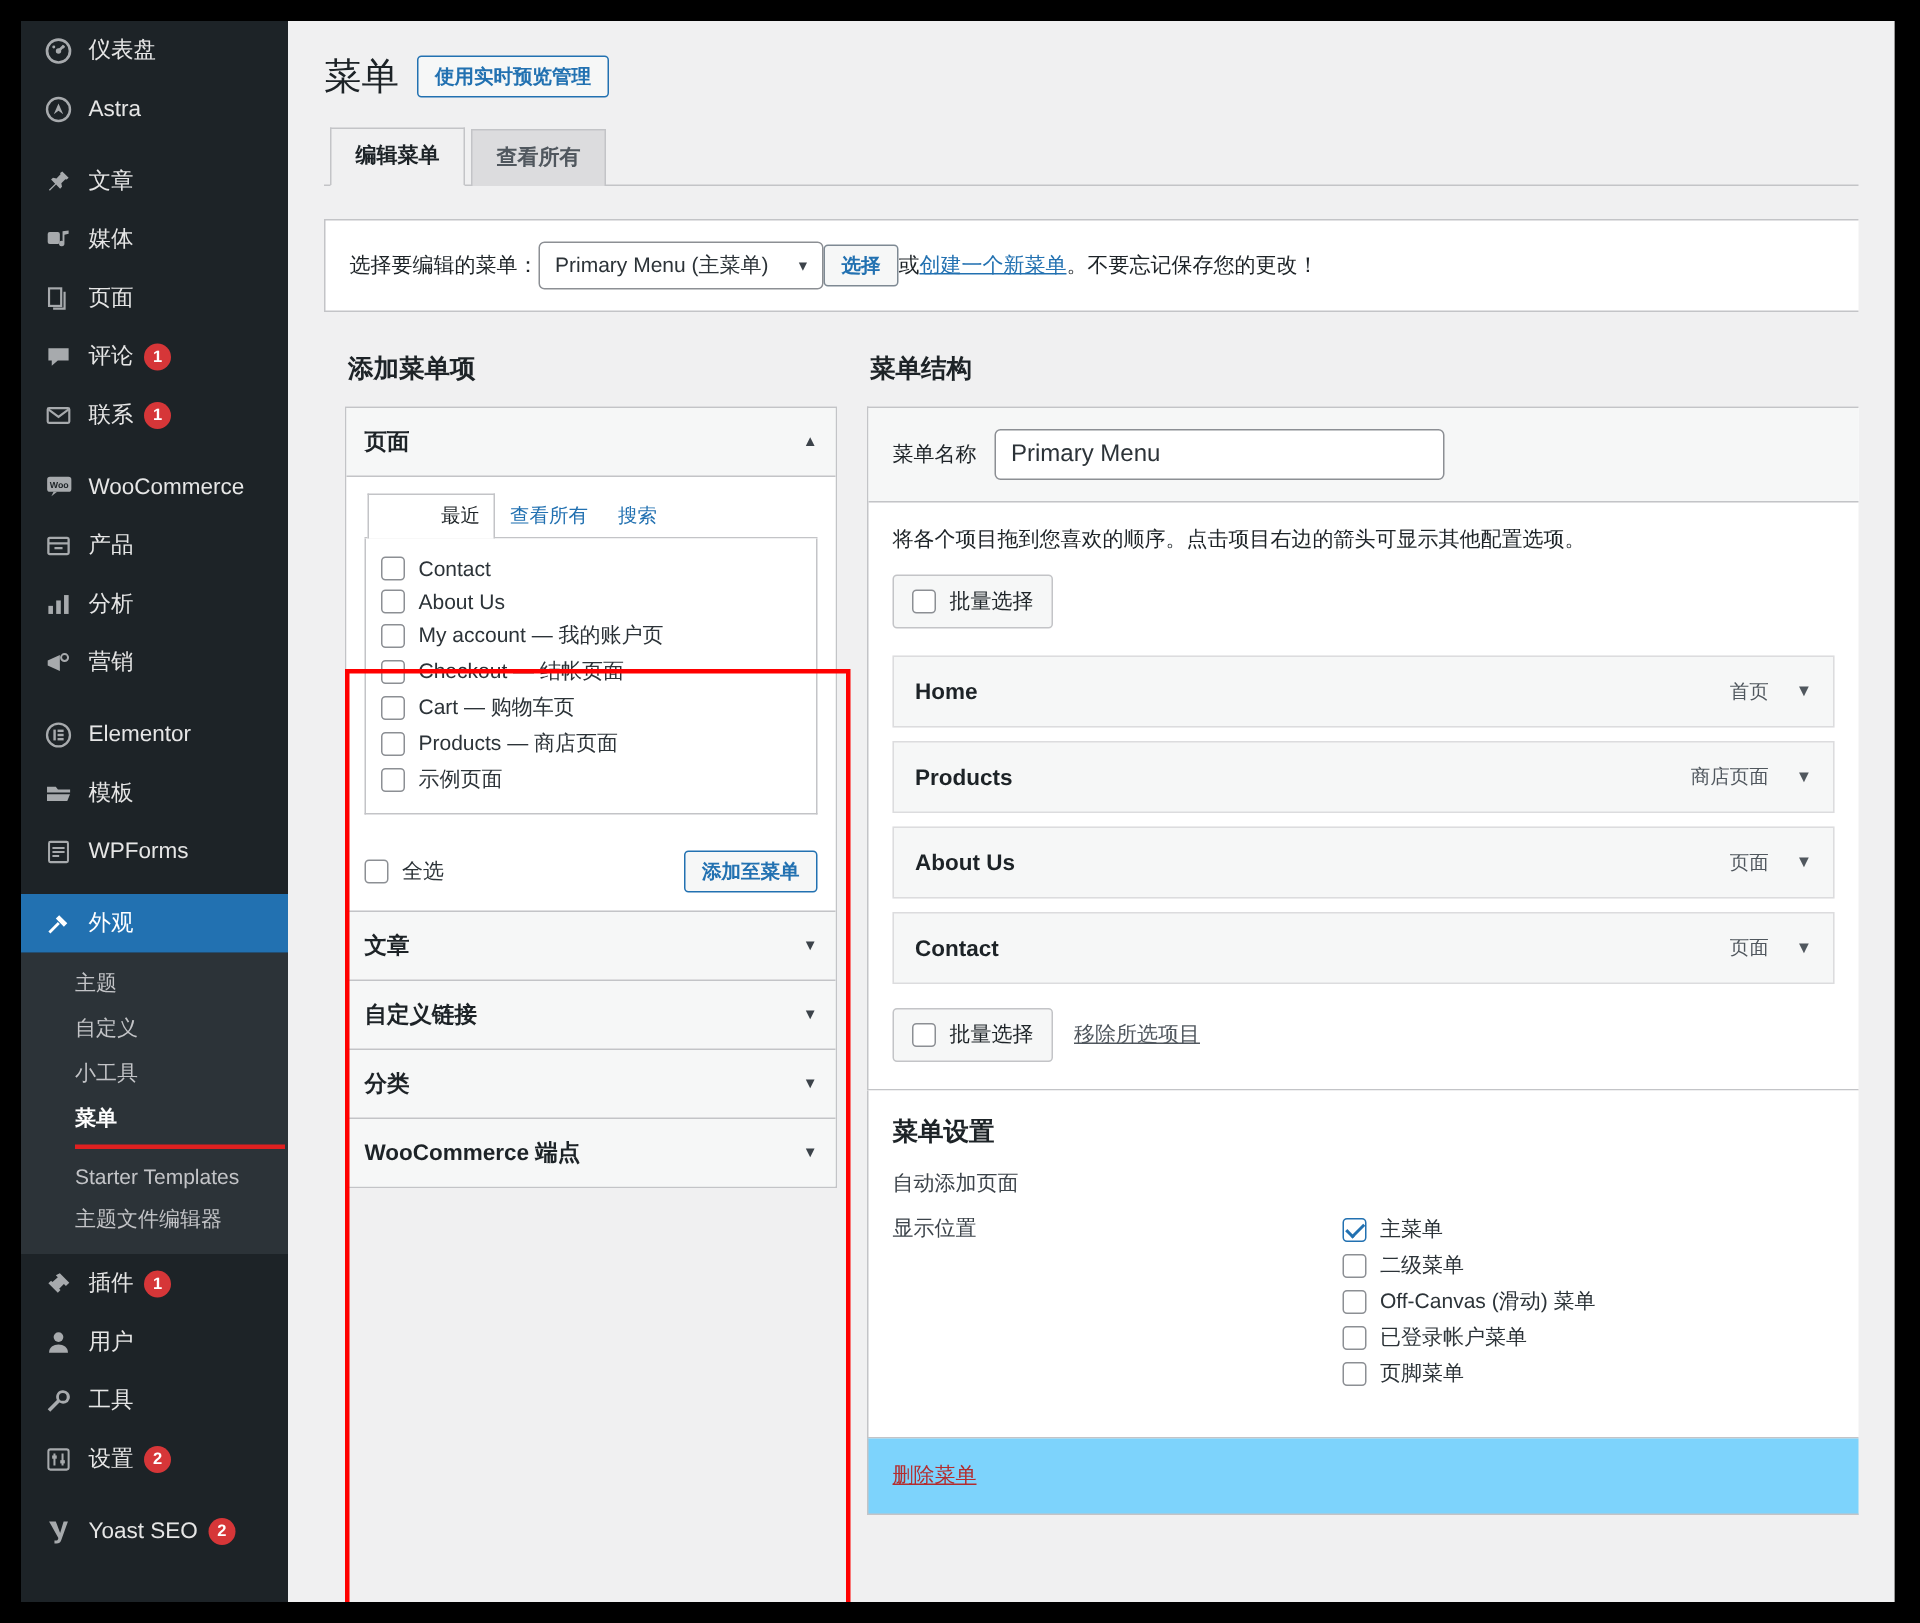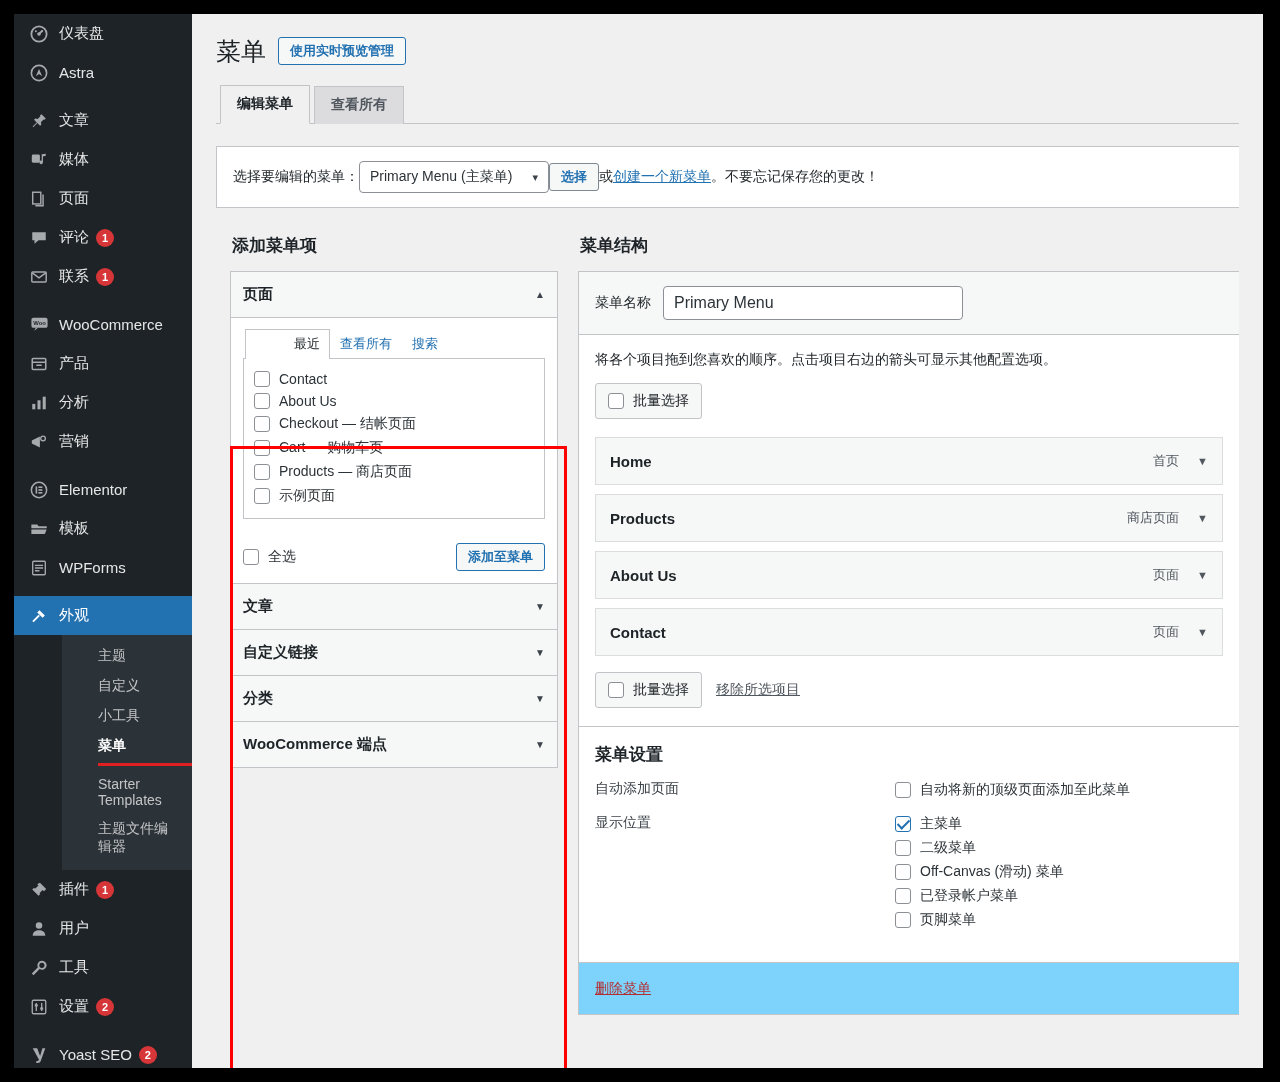--- a/index.html
+++ b/index.html
@@ -53,21 +53,21 @@
     border: 8px solid transparent; border-right-color: #f0f0f1;
   }
   .menu-sep { height: 9px; }
   .badge {
     display: inline-flex; align-items: center; justify-content: center;
     min-width: 18px; height: 18px; padding: 0 5px;
     background: #d63638; color: #fff;
     border-radius: 9px; font-size: 11px; font-weight: 600;
     margin-left: 7px;
   }
-  .submenu { background: #2c3338; padding: 6px 0 8px 0; margin-left: 48px; }
+  .submenu { background: #2c3338; padding: 6px 0 8px 0; }
   .submenu .sub-row {
     padding: 6px 12px 6px 36px;
     font-size: 14px; color: #c3c4c7; cursor: pointer;
     position: relative;
   }
   .submenu .sub-row.active { color: #fff; font-weight: 700; }
   .sub-underline {
     height: 3px; background: #e02020;
     margin: 2px 12px 4px 36px; width: 140px;
   }
@@ -510,20 +510,24 @@
                 <div class="ltab">搜索</div>
               </div>
               <div class="listbox">
                 <label class="chkline">
                   <span class="cbox"></span>
                   <span>Contact</span>
                 </label>
                 <label class="chkline">
                   <span class="cbox"></span>
                   <span>About Us</span>
+                </label>
+                <label class="chkline">
+                  <span class="cbox"></span>
+                  <span>My account — 我的账户页</span>
                 </label>
                 <label class="chkline">
                   <span class="cbox"></span>
                   <span>Checkout — 结帐页面</span>
                 </label>
                 <label class="chkline">
                   <span class="cbox"></span>
                   <span>Cart — 购物车页</span>
                 </label>
                 <label class="chkline">
@@ -621,26 +625,20 @@
                 <span class="del-link">移除所选项目</span>
               </div>
             </div>
           </div>
 
           <div class="settings-box">
             <div class="settings-title">菜单设置</div>
 
             <div class="set-row">
               <div class="set-label">自动添加页面</div>
-              <div class="set-opts">
-                <label class="set-opt">
-                  <span class="cbox"></span>
-                  <span>自动将新的顶级页面添加至此菜单</span>
-                </label>
-              </div>
             </div>
 
             <div class="set-row">
               <div class="set-label">显示位置</div>
               <div class="set-opts">
                 <label class="set-opt">
                   <span class="cbox checked"></span>
                   <span>主菜单</span>
                 </label>
                 <label class="set-opt">

